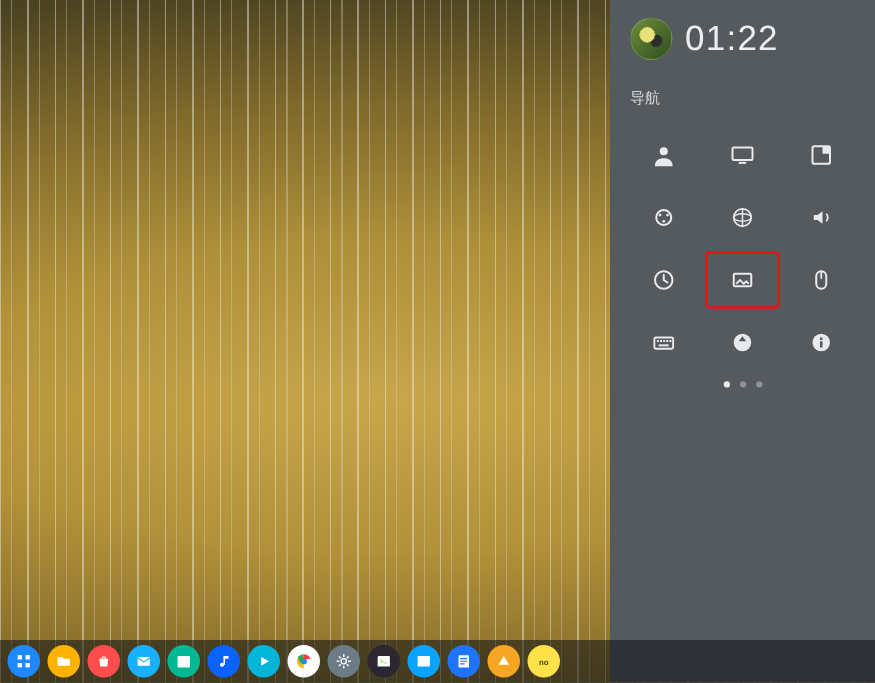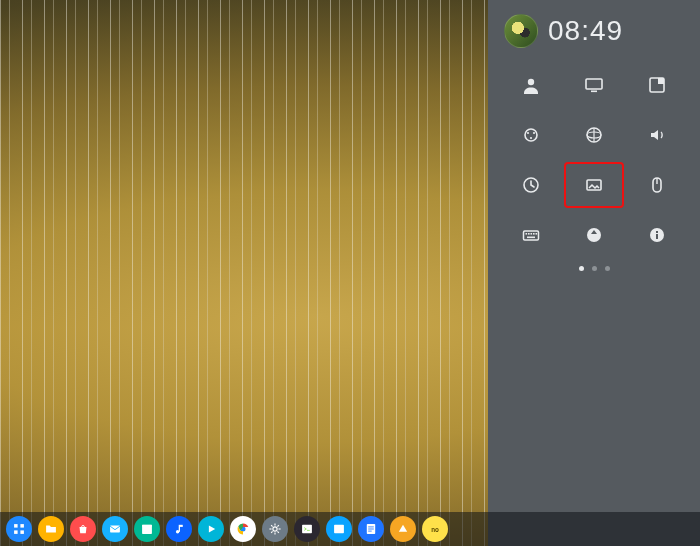--- a/index.html
+++ b/index.html
@@ -84,24 +84,25 @@
 </style>
 </head>
 <body>
 
 <div class="wallpaper"></div>
 
 <aside class="panel">
   <div class="panel-header">
     <div class="avatar"></div>
     <div>
-      <div class="time">08:49</div>
+      <div class="time">01:22</div>
     </div>
   </div>
 
+  <div class="section-title">导航</div>
 
   <div class="grid" id="tile-grid">
       <div class="tile">
         <svg viewBox="0 0 20 20">
           <use href="#ic-account"></use>
         </svg>
       </div>
       <div class="tile">
         <svg viewBox="0 0 20 20">
           <use href="#ic-display"></use>

